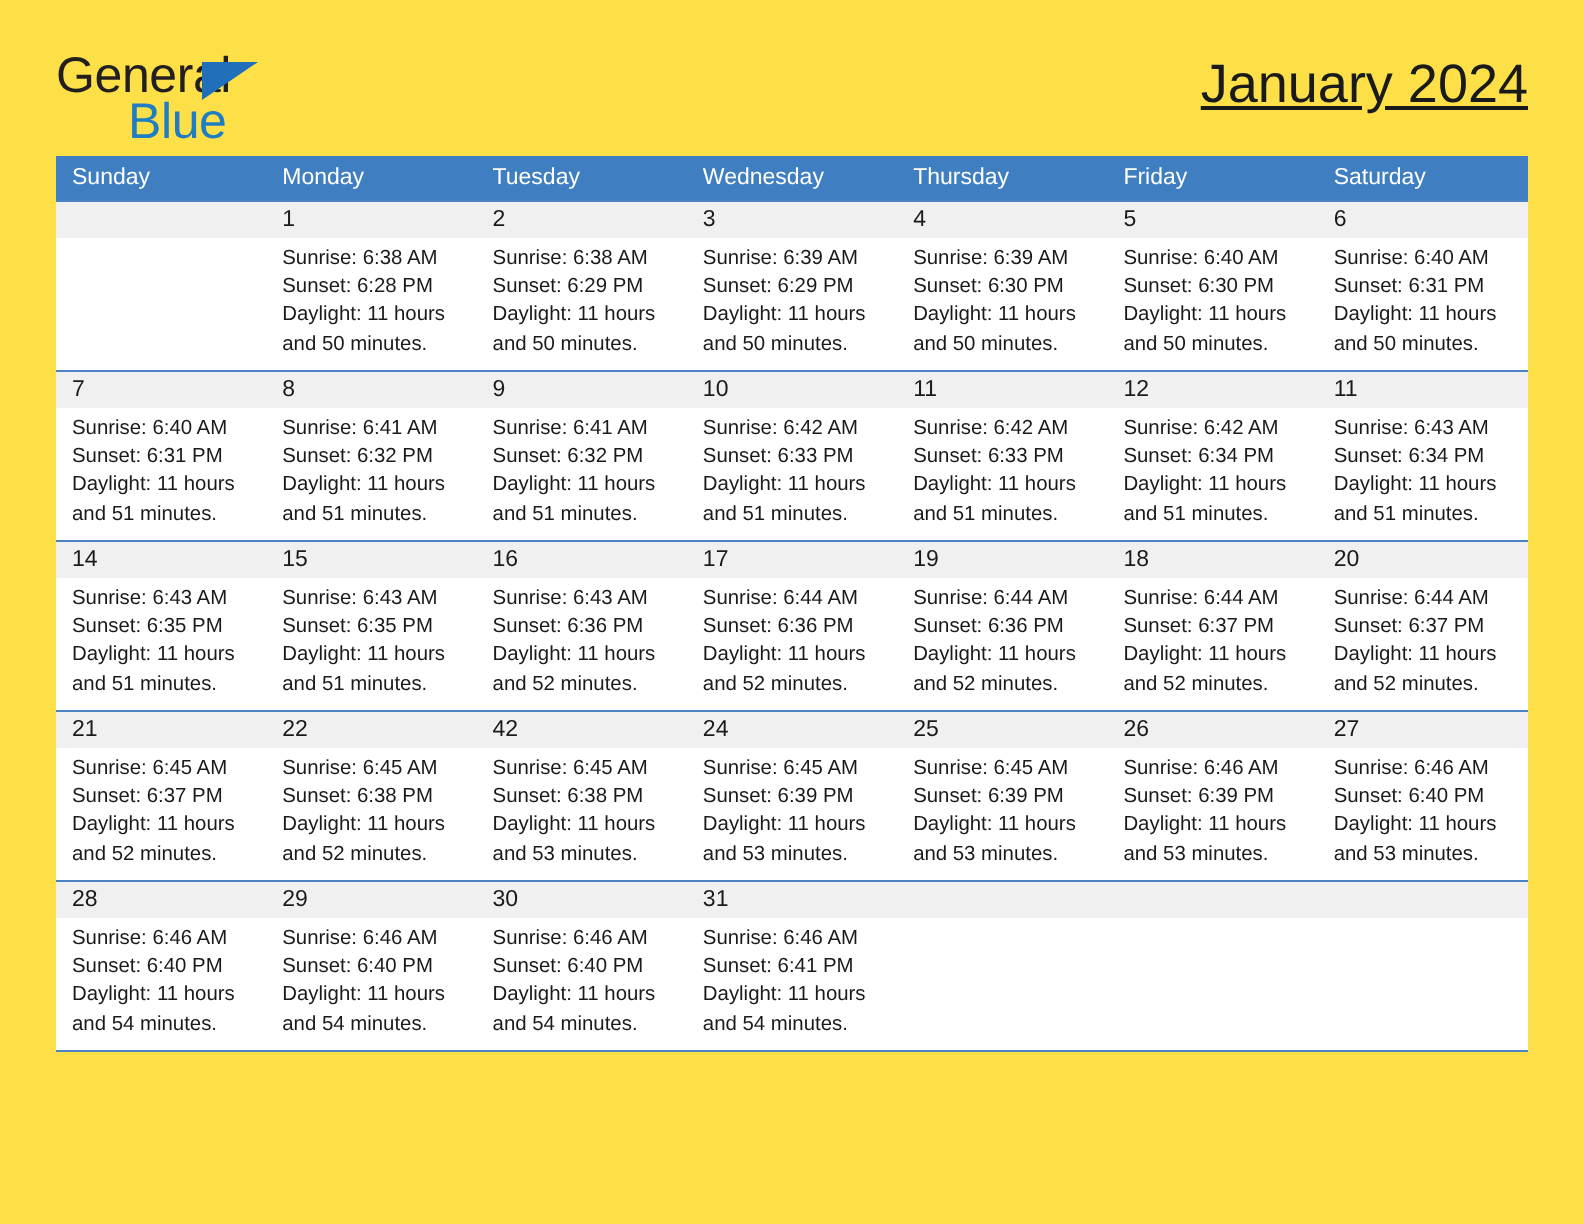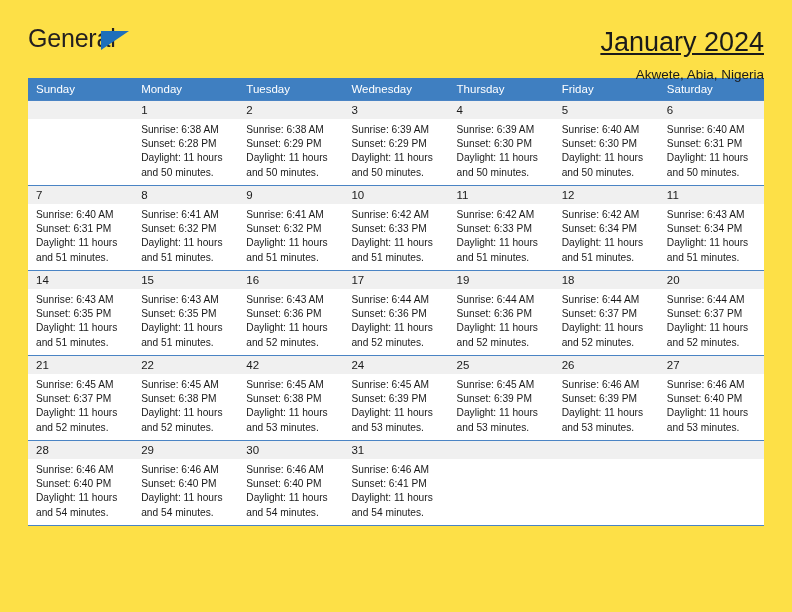--- a/index.html
+++ b/index.html
@@ -132,25 +132,25 @@
 </head>
 <body>
 
 <div class="page">
 
   <div class="header">
 
     <div class="logo">
       <span class="logo-general">General</span>
       <span class="logo-flag"></span>
+      <span class="logo-blue">Blue</span>
     </div>
 
     <div class="title-block">
       <h1 class="cal-title">January 2024</h1>
-      <div class="cal-subtitle">Akwete, Abia, Nigeria</div>
     </div>
 
   </div>
 
   <table class="calendar">
     <thead>
       <tr>
         <th>Sunday</th>
         <th>Monday</th>
         <th>Tuesday</th>

